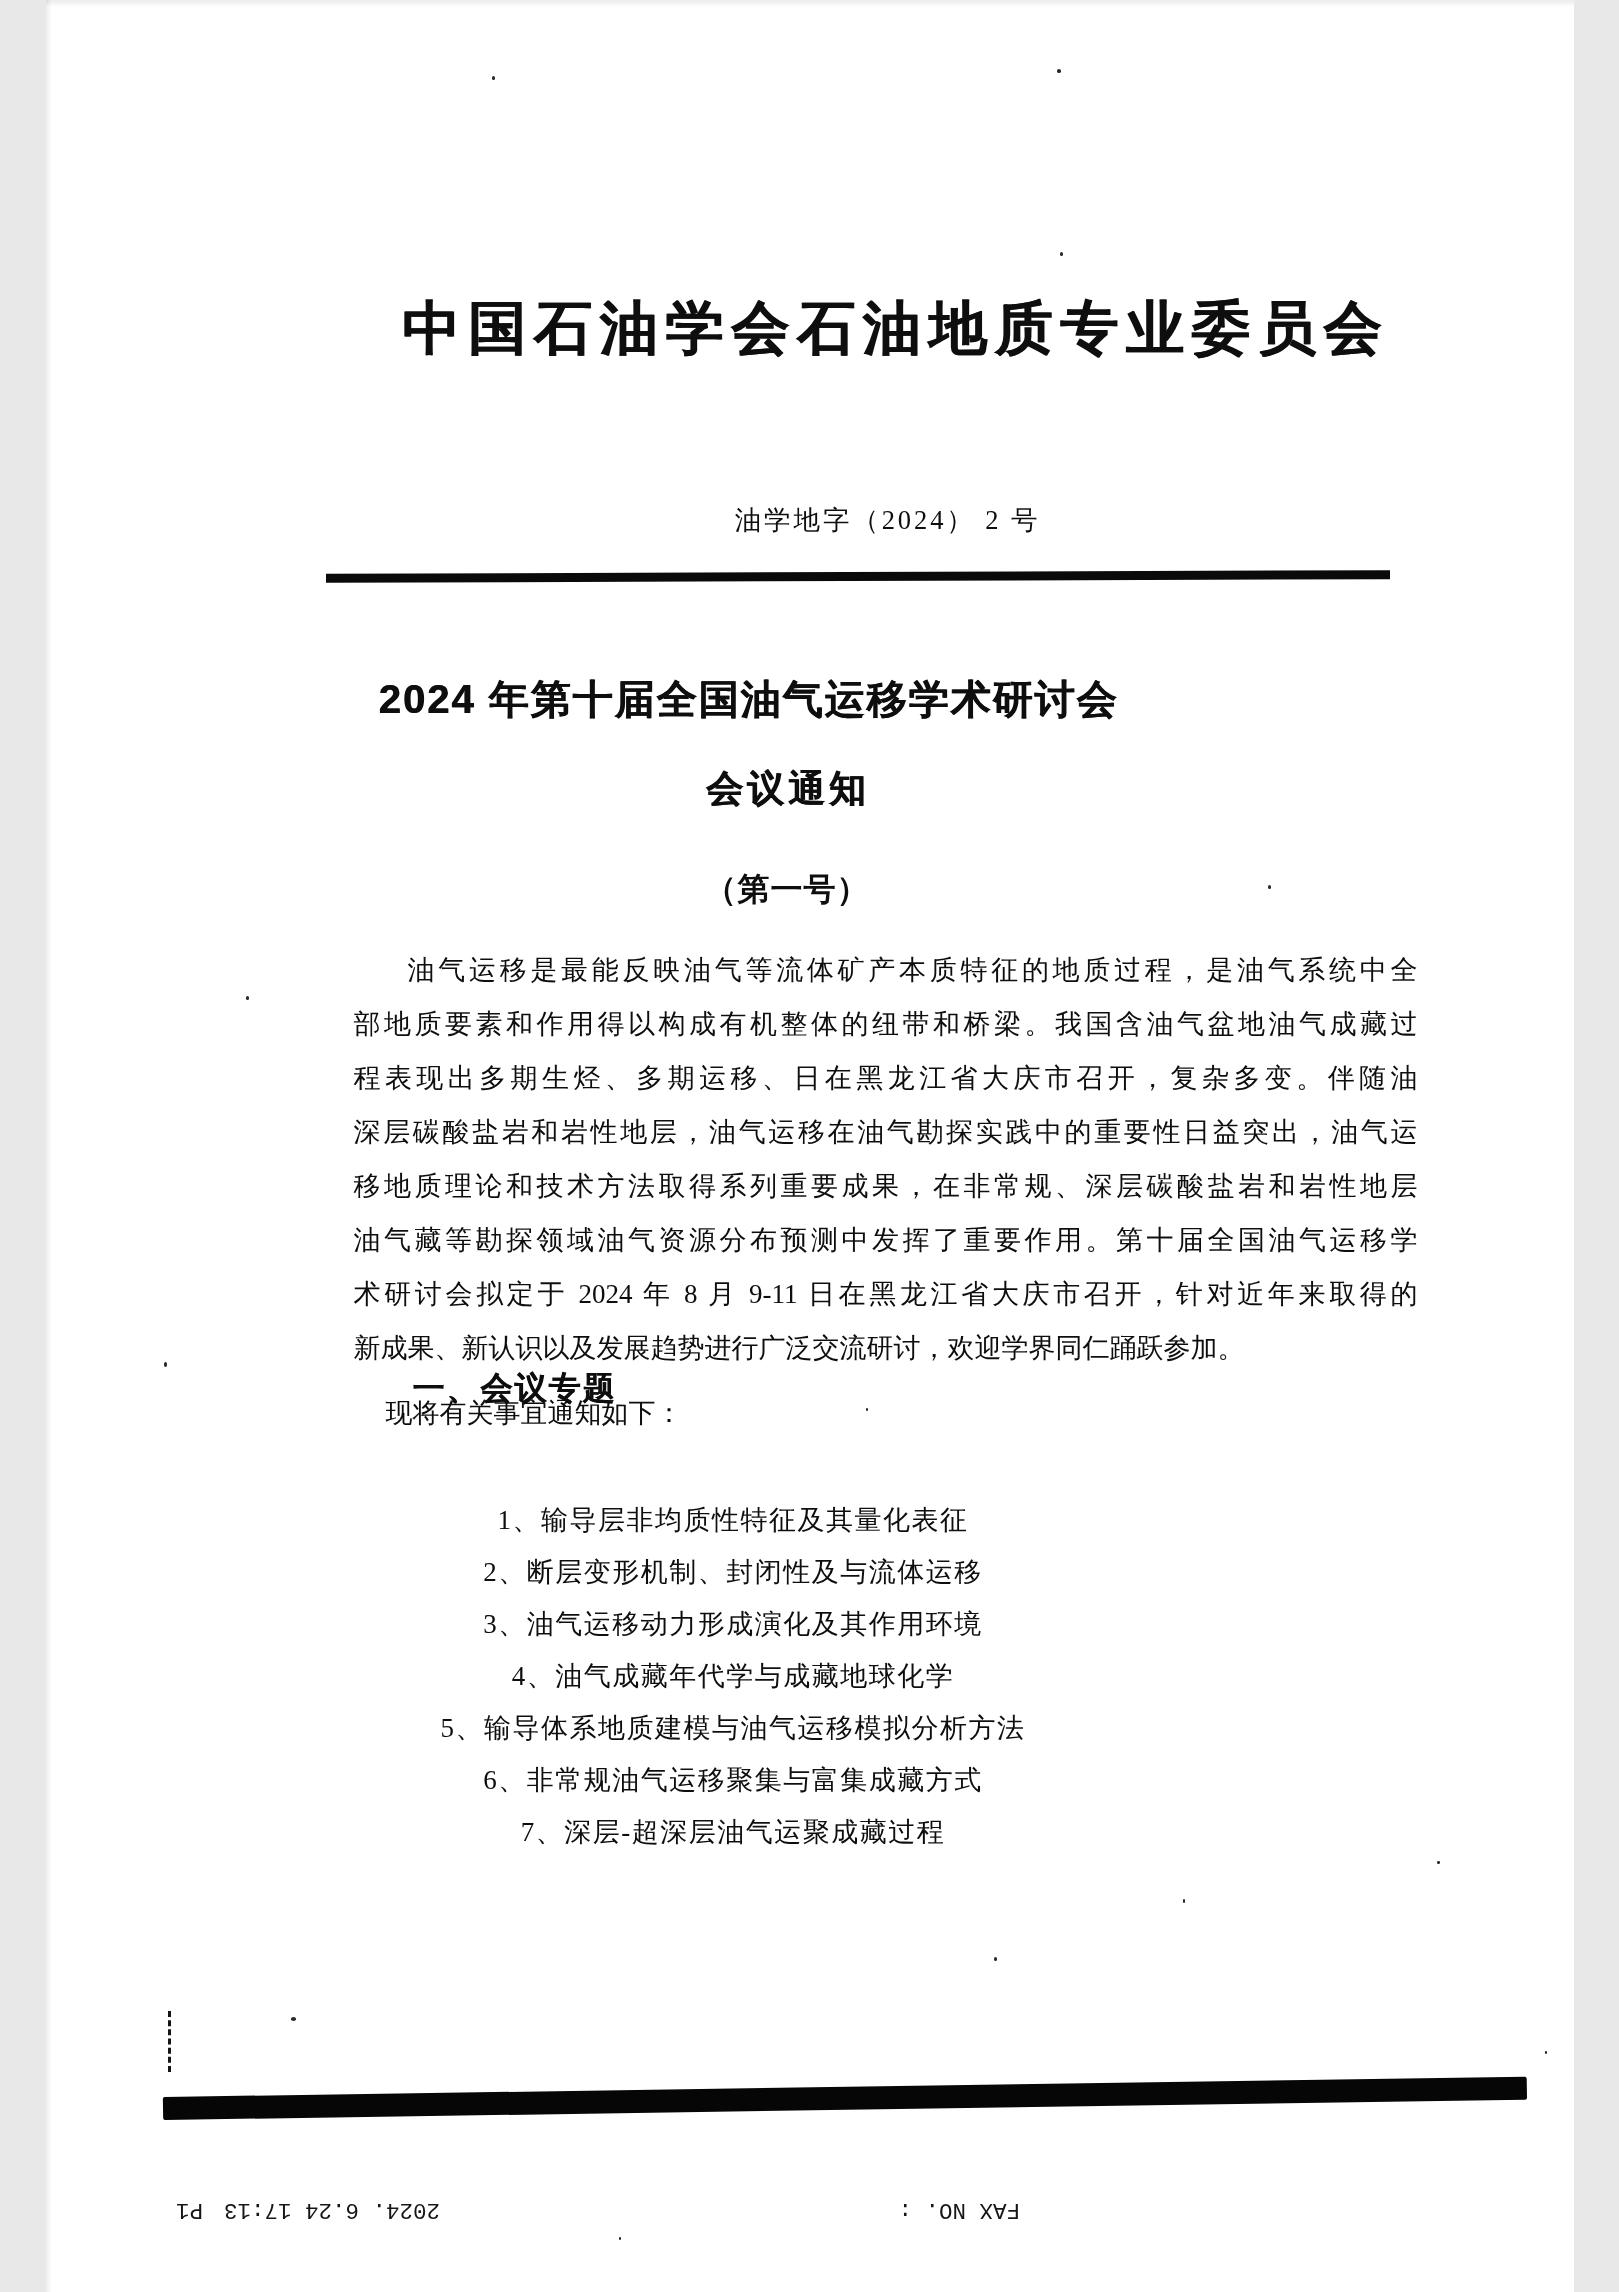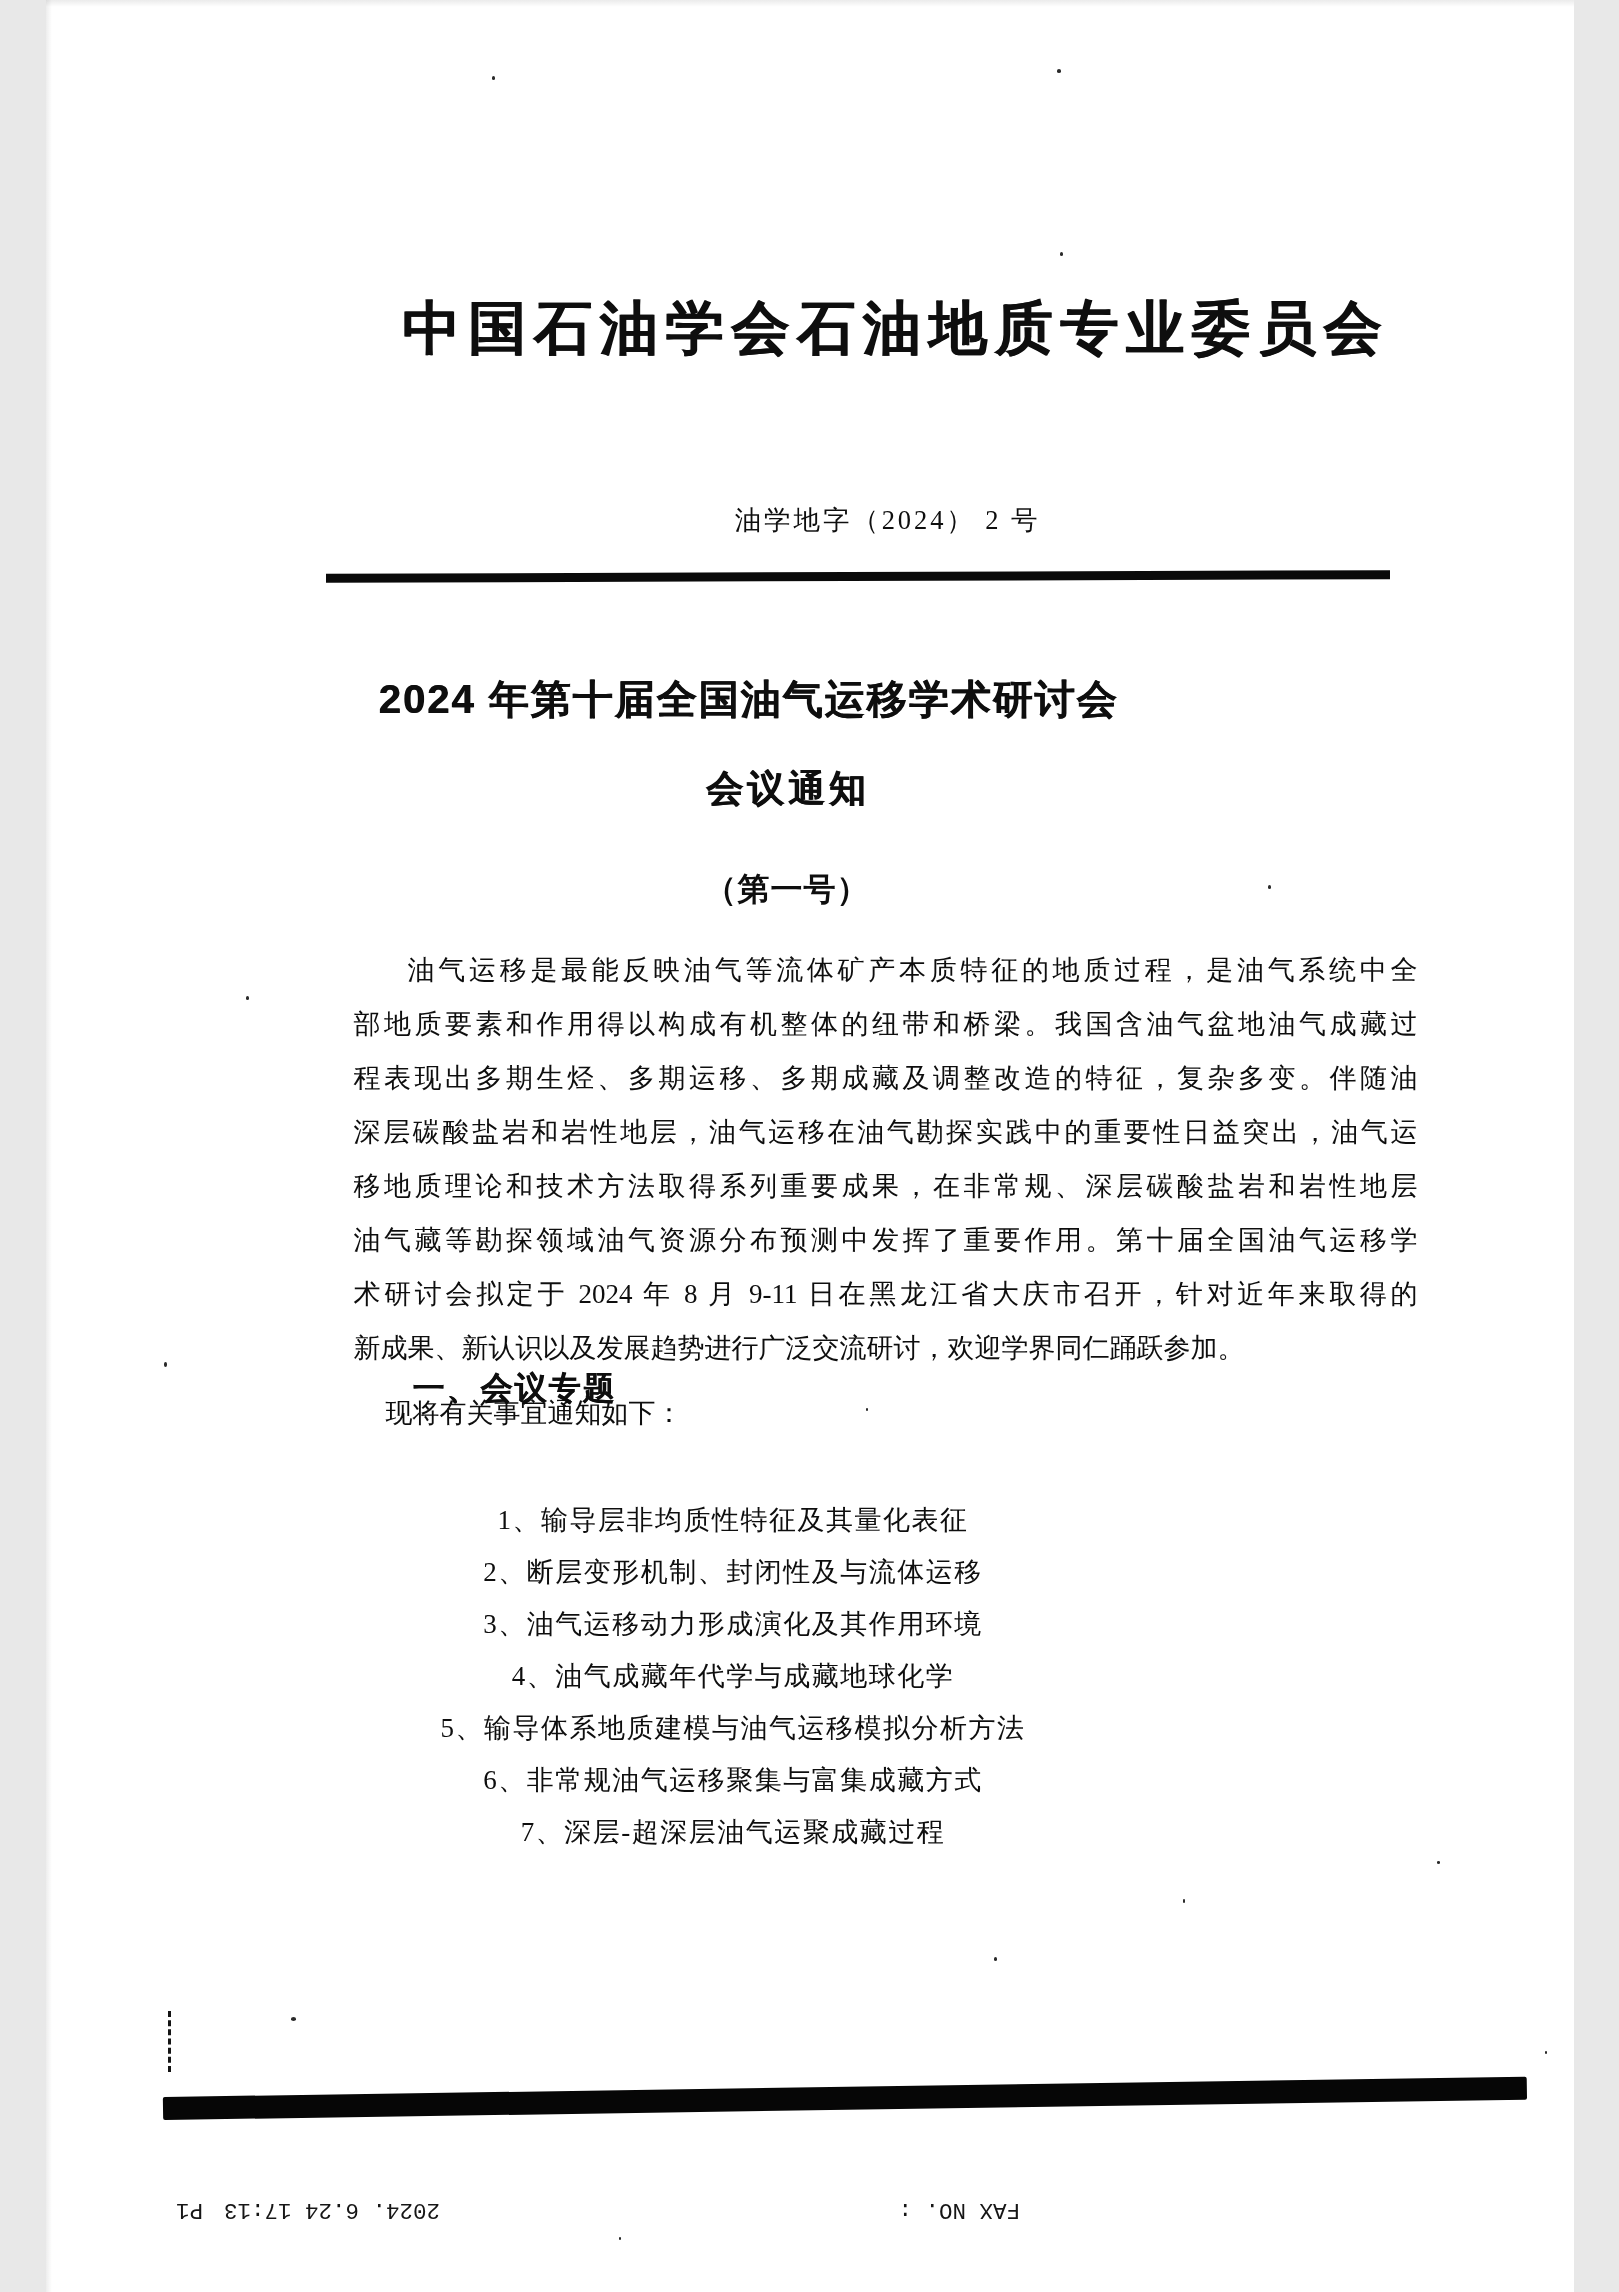--- a/index.html
+++ b/index.html
@@ -91,21 +91,21 @@
   <div class="centered doc-number">油学地字（2024） 2 号</div>
   <div class="rule"></div>
 
   <div class="centered title1">2024 年第十届全国油气运移学术研讨会</div>
   <div class="centered title2">会议通知</div>
   <div class="centered issue">（第一号）</div>
 
   <div class="body-text">
       <div class="body-line">油气运移是最能反映油气等流体矿产本质特征的地质过程，是油气系统中全</div>
       <div class="body-line">部地质要素和作用得以构成有机整体的纽带和桥梁。我国含油气盆地油气成藏过</div>
-      <div class="body-line">程表现出多期生烃、多期运移、多期成藏及调整改造的特征，复杂多变。伴随油</div>
+      <div class="body-line">程表现出多期生烃、多期运移、日在黑龙江省大庆市召开，复杂多变。伴随油</div>
       <div class="body-line">深层碳酸盐岩和岩性地层，油气运移在油气勘探实践中的重要性日益突出，油气运</div>
       <div class="body-line">移地质理论和技术方法取得系列重要成果，在非常规、深层碳酸盐岩和岩性地层</div>
       <div class="body-line">油气藏等勘探领域油气资源分布预测中发挥了重要作用。第十届全国油气运移学</div>
       <div class="body-line">术研讨会拟定于 2024 年 8 月 9-11 日在黑龙江省大庆市召开，针对近年来取得的</div>
       <div class="body-line">新成果、新认识以及发展趋势进行广泛交流研讨，欢迎学界同仁踊跃参加。</div>
     </div>
 
   <div class="notice">现将有关事宜通知如下：</div>
 
   <div class="sec-heading">一、会议专题</div>

